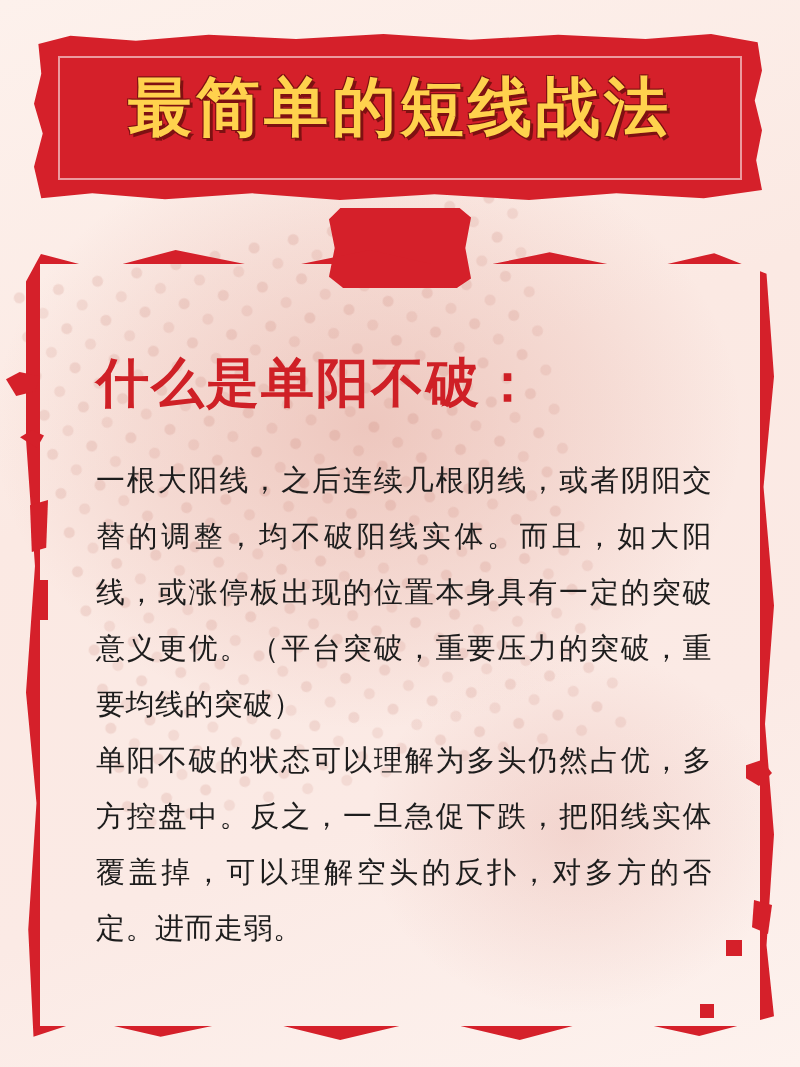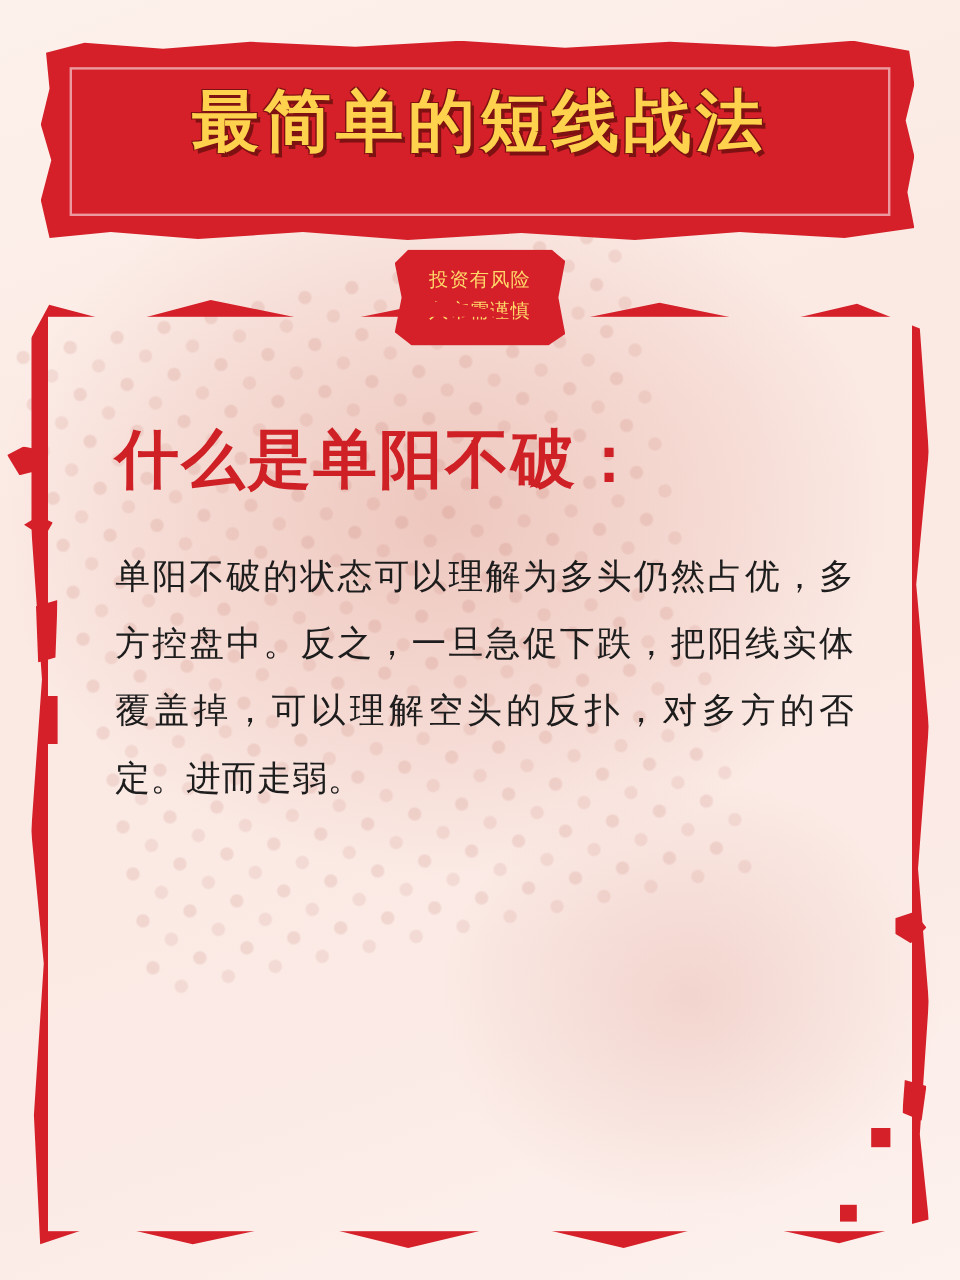--- a/index.html
+++ b/index.html
@@ -73,21 +73,21 @@
     border: 2px solid rgba(255,255,255,0.55);
   }
   .banner-title {
     position: absolute;
     left: 0;
     top: 38px;
     width: 744px;
     text-align: center;
     font-family: "DejaVu Sans", sans-serif;
     font-weight: bold;
-    font-size: 56px;
+    font-size: 64px;
     letter-spacing: 4px;
     color: #ffd24d;
     text-shadow:
       3px 3px 0 #7e1112,
       -1px -1px 0 #7e1112,
       1px -1px 0 #7e1112,
       -1px 1px 0 #7e1112;
     white-space: nowrap;
   }
 
@@ -184,36 +184,33 @@
 
   <div class="texture"></div>
 
   <div class="banner">
     <div class="slab"></div>
     <div class="inner-line"></div>
     <div class="banner-title">最简单的短线战法</div>
   </div>
 
   <div class="stamp"></div>
-  <div class="stamp-text">
-    <div>投资有风险</div>
-    <div>入市需谨慎</div>
-  </div>
 
   <div class="frame-outer">
     <div class="frame-border"></div>
   </div>
 
   <div class="speck s1"></div>
   <div class="speck s2"></div>
   <div class="speck s3"></div>
   <div class="speck s4"></div>
   <div class="speck s5"></div>
   <div class="speck s6"></div>
   <div class="speck s7"></div>
   <div class="speck s8"></div>
 
   <div class="content">
     <h2 class="section-title">什么是单阳不破：</h2>
+    <p class="body-text para">一根大阳线，之后连续几根阴线，或者阴阳交替的调整，均不破阳线实体。而且，如大阳线，或涨停板出现的位置本身具有一定的突破意义更优。（平台突破，重要压力的突破，重要均线的突破）</p>
     <p class="body-text para">单阳不破的状态可以理解为多头仍然占优，多方控盘中。反之，一旦急促下跌，把阳线实体覆盖掉，可以理解空头的反扑，对多方的否定。进而走弱。</p>
   </div>
 
 </div>
 
 </body></html>

